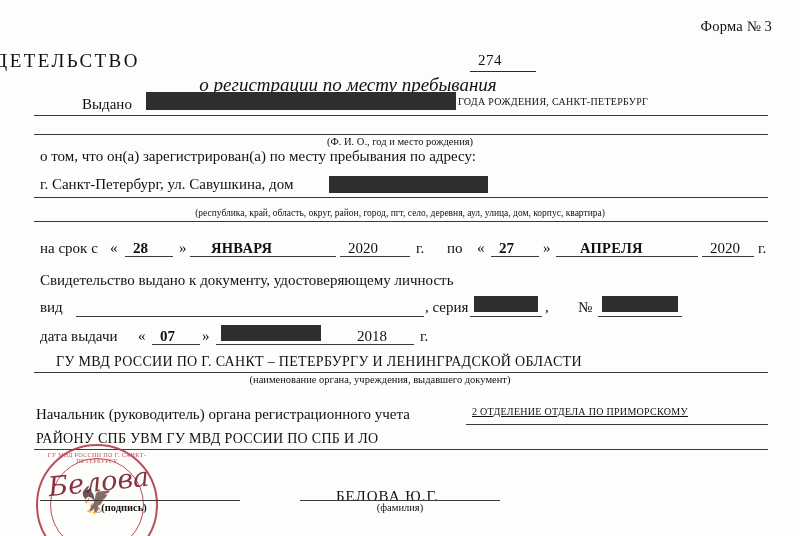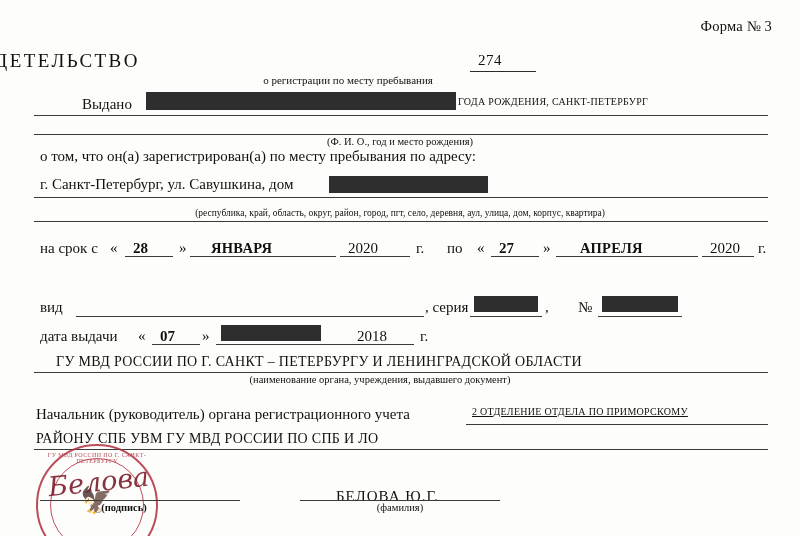--- a/index.html
+++ b/index.html
@@ -52,21 +52,22 @@
     left: 470px;
     width: 66px;
     border-bottom: 1px solid #2b2b2b;
   }
   .subtitle {
     position: absolute;
     top: 74px;
     left: 0;
     width: 800px;
     text-align: center;
-    font-size: 11px;
+    font-size: 19px;
+    font-style: italic;
   }
   .subtitle-inner {
     display: inline-block;
     transform: translateX(-52px);
   }
 
   
   .rule {
     position: absolute;
     border-bottom: 1px solid #3a3a3a;
@@ -203,20 +204,21 @@
   <div class="txt" style="left:477px; top:240px;">«</div>
   <div class="txt" style="left:499px; top:240px; font-weight:600;">27</div>
   <div class="txt" style="left:543px; top:240px;">»</div>
   <div class="rule" style="left:491px; top:256px; width:48px;"></div>
   <div class="txt caps" style="left:580px; top:240px; font-weight:600; font-size:14.5px;">АПРЕЛЯ</div>
   <div class="rule" style="left:556px; top:256px; width:142px;"></div>
   <div class="txt" style="left:710px; top:240px;">2020</div>
   <div class="rule" style="left:702px; top:256px; width:52px;"></div>
   <div class="txt" style="left:758px; top:240px;">г.</div>
 
+  <div class="txt" style="left:40px; top:272px;">Свидетельство выдано к документу, удостоверяющему личность</div>
 
   <div class="txt" style="left:40px; top:299px;">вид</div>
   <div class="rule" style="left:76px; top:316px; width:348px;"></div>
   <div class="txt" style="left:425px; top:299px;">, серия</div>
   <div class="redaction" style="left:474px; top:296px; width:64px; height:16px;"></div>
   <div class="rule" style="left:470px; top:316px; width:72px;"></div>
   <div class="txt" style="left:545px; top:299px;">,</div>
   <div class="txt" style="left:578px; top:299px;">№</div>
   <div class="redaction" style="left:602px; top:296px; width:76px; height:16px;"></div>
   <div class="rule" style="left:598px; top:316px; width:84px;"></div>

